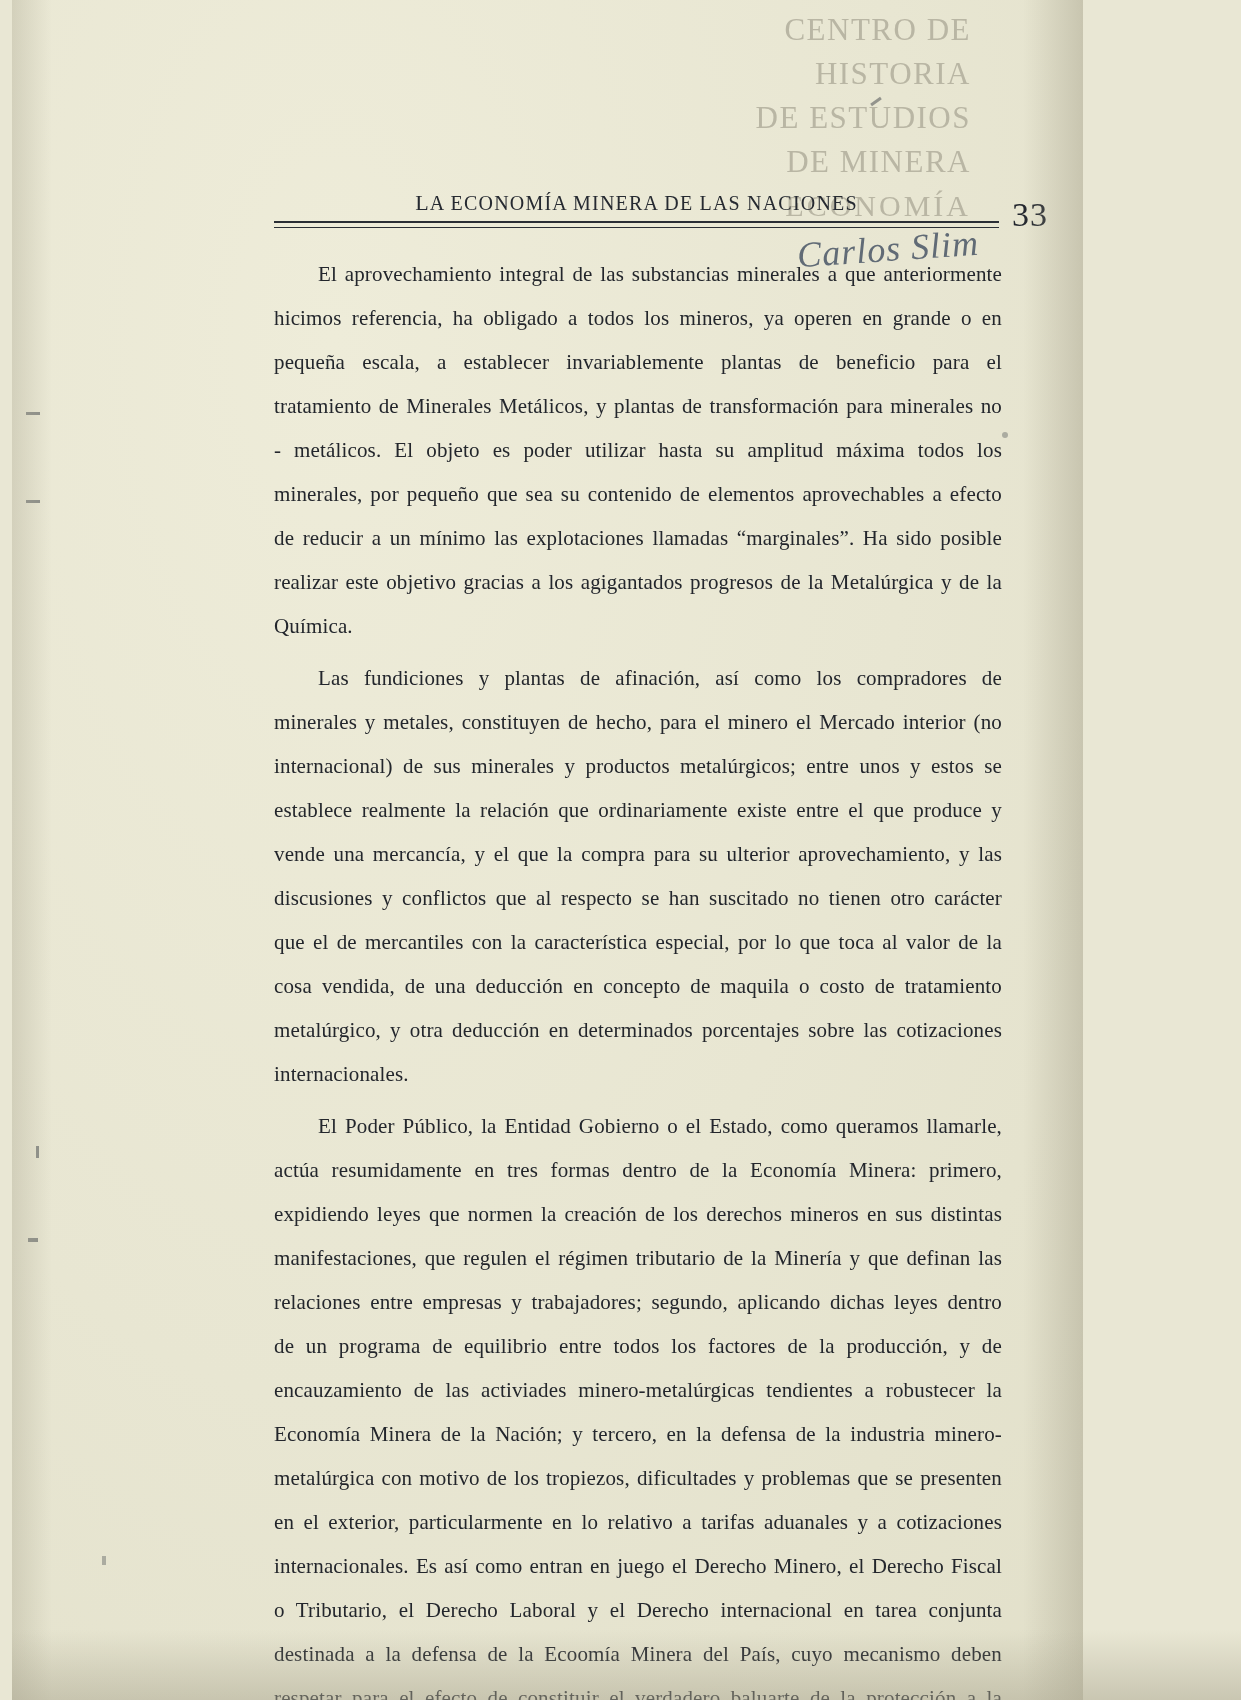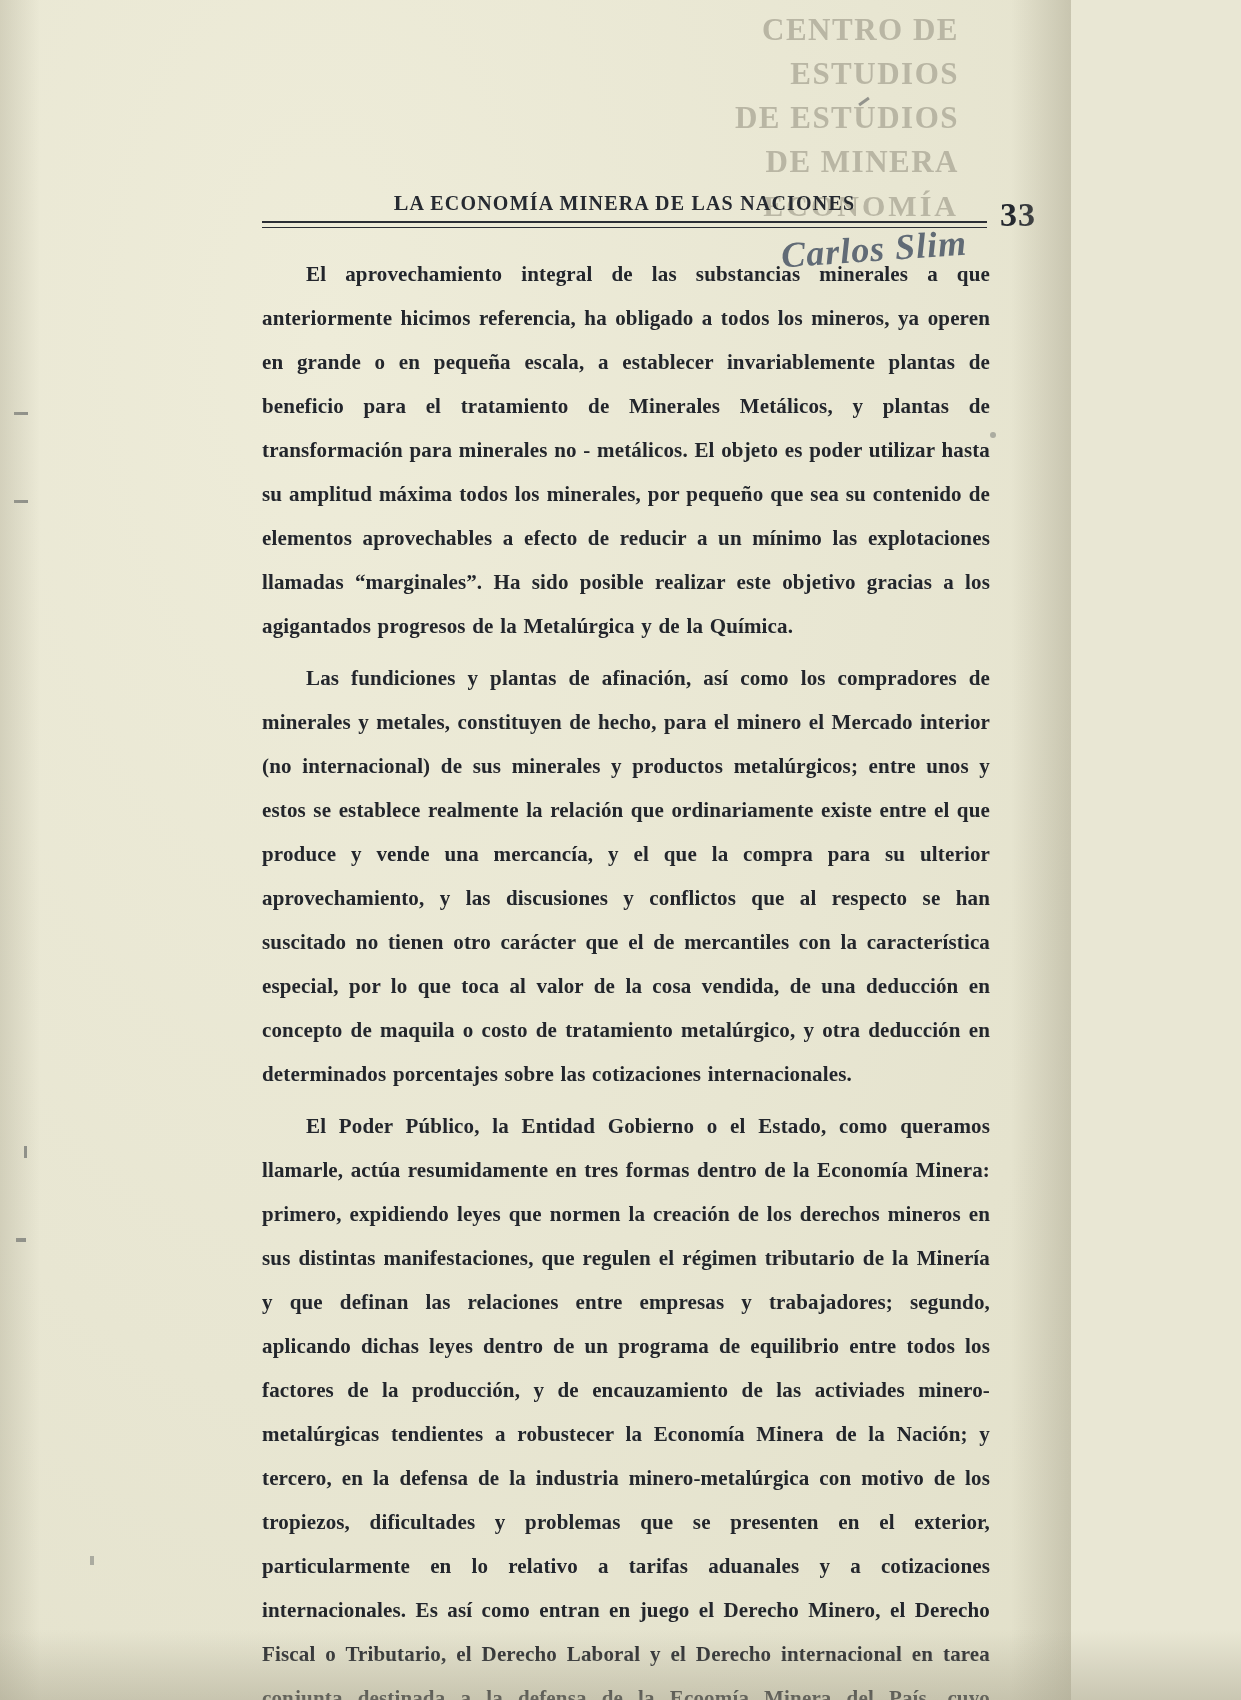--- a/index.html
+++ b/index.html
@@ -11,27 +11,26 @@
     height: 1700px;
     background: #e9e7d4;
     font-family: "Liberation Serif", serif;
     overflow: hidden;
     position: relative;
   }
 
   
   .page {
     position: absolute;
-    left: 0;
+    left: 12px;
     top: 0;
     width: 1071px;
     height: 1700px;
     background:
       radial-gradient(ellipse at 30% 20%, #eeecd9 0%, #e8e6d2 55%, #e2e0ca 100%);
-    font-weight: bold;
   }
 
   
   .edge-right {
     position: absolute;
     right: 0; top: 0;
     width: 60px; height: 1700px;
     background: linear-gradient(to right, rgba(190,186,166,0) 0%, rgba(176,172,150,0.55) 100%);
     pointer-events: none;
   }
@@ -162,21 +161,21 @@
   .mark.m6 { left: 990px; top: 432px; width: 6px; height: 6px; border-radius: 50%; opacity:.35; }
   .mark.m7 { left: 858px; top: 100px; width: 12px; height: 3px; opacity:.5; transform: rotate(-35deg); }
 </style>
 </head>
 <body>
 
 <div class="page">
 
   <div class="stamp">
     <span class="line">CENTRO DE</span>
-    <span class="line">ESTUDIOS</span>
+    <span class="line">HISTORIA</span>
     <span class="line">DE ESTUDIOS</span>
     <span class="line">DE MINERA</span>
     <span class="line foundation">ECONOMÍA</span>
   </div>
 
   <div class="signature">Carlos Slim</div>
 
   <div class="running-head">
     <div class="rh-text">
       <span>L</span><span class="small">A ECONOMÍA MINERA DE LAS NACIONES</span>

